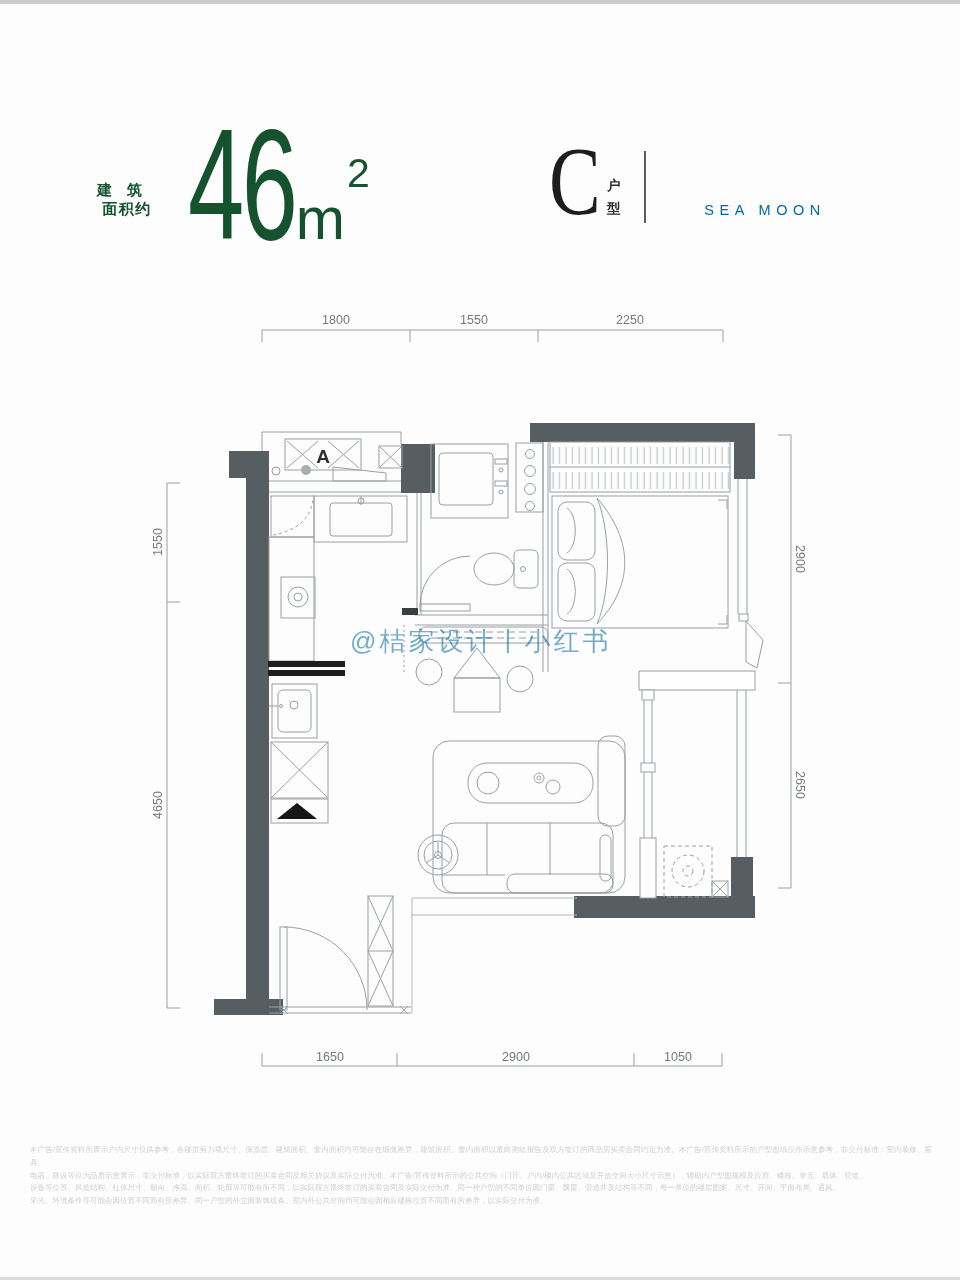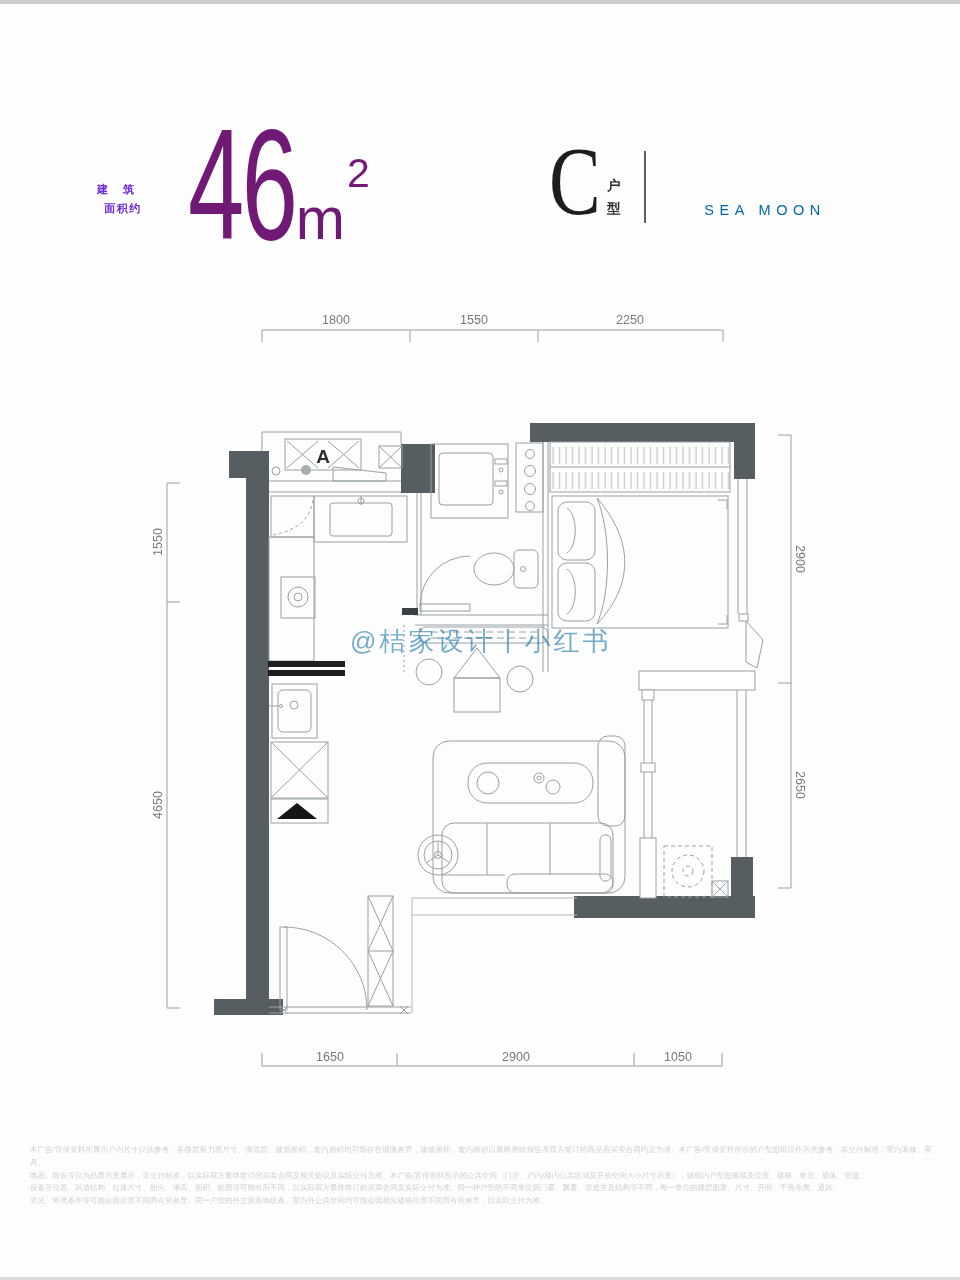--- a/index.html
+++ b/index.html
@@ -2,25 +2,25 @@
 <html><head>
 <meta charset="utf-8">
 <style>
   html,body{margin:0;padding:0;background:#ffffff;}
   .page{position:relative;width:960px;height:1280px;background:#fdfdfd;overflow:hidden;
         font-family:"Liberation Sans","DejaVu Sans",sans-serif;}
   .edge-top{position:absolute;top:0;left:0;right:0;height:4px;background:#c9cdcf;}
   .edge-bottom{position:absolute;bottom:0;left:0;right:0;height:3px;background:#d9dcde;}
 
   
-  .area-label{position:absolute;left:97px;top:180px;color:#6d28d9;font-weight:700;
-              font-size:11px;line-height:19px;}
+  .area-label{position:absolute;left:97px;top:180px;color:#14532d;font-weight:700;
+              font-size:15px;line-height:19px;}
   .area-label .l1{letter-spacing:15px;}
   .area-label .l2{letter-spacing:1.5px;text-align:center;}
-  .area-value{position:absolute;left:188px;top:105px;color:#701a75;display:flex;align-items:baseline;}
+  .area-value{position:absolute;left:188px;top:105px;color:#14532d;display:flex;align-items:baseline;}
   .area-value .digits{font-size:158px;line-height:1;font-weight:500;letter-spacing:-4px;
                       display:inline-block;transform:scaleX(0.64);transform-origin:left bottom;
                       margin-right:-68px;}
   .area-value .unit{font-size:59px;line-height:1;font-weight:500;margin-left:8px;}
   .area-value .sup{font-size:41px;line-height:1;font-weight:500;position:relative;top:-52px;margin-left:2px;}
 
   .unit-letter{position:absolute;left:549px;top:133px;color:#1d1d1d;
                font-family:"Liberation Serif","DejaVu Serif",serif;font-size:97px;line-height:1;
                display:inline-block;transform:scaleX(0.8);transform-origin:left bottom;}
   .unit-type{position:absolute;left:607px;top:179px;color:#2a2a2a;font-size:13.5px;line-height:1;

